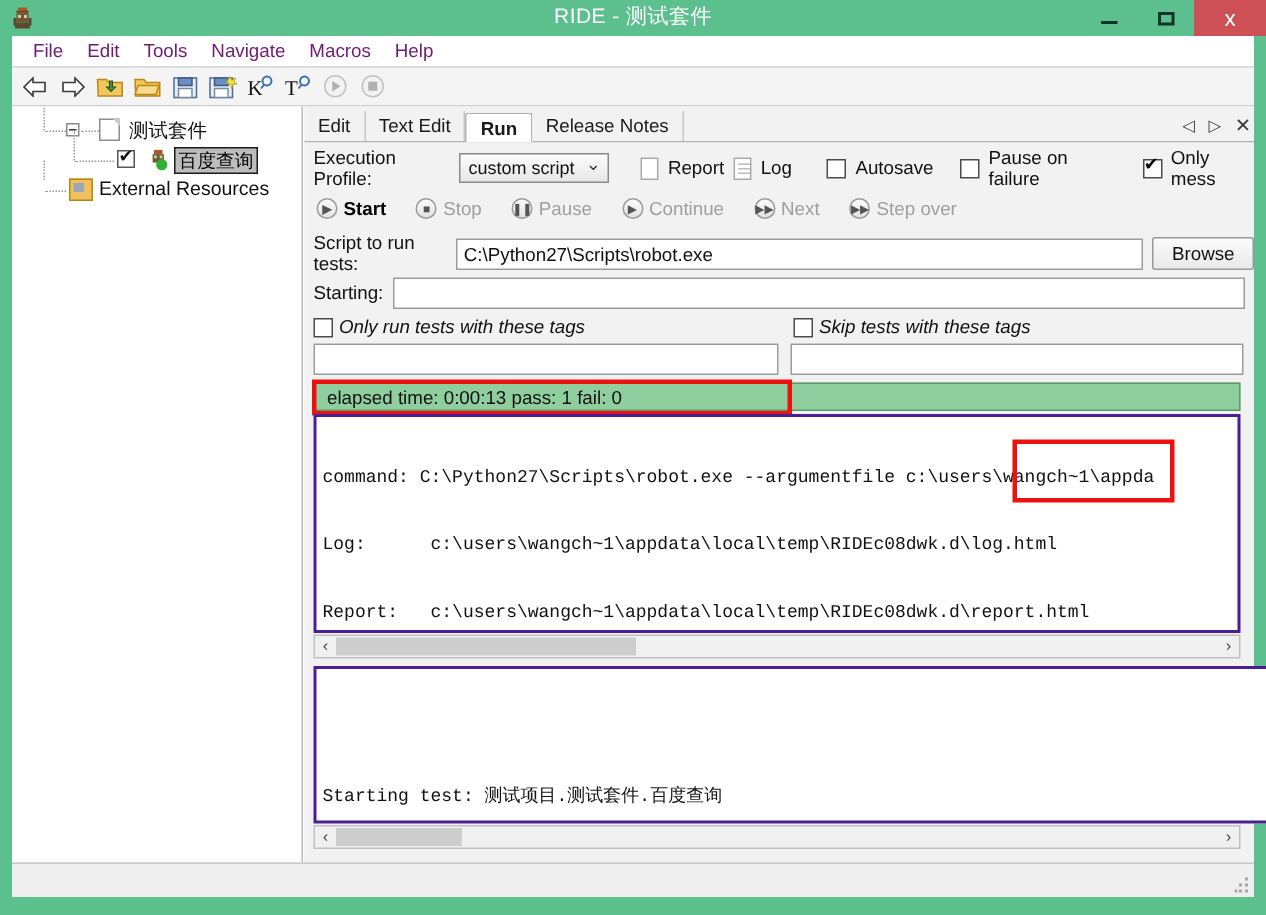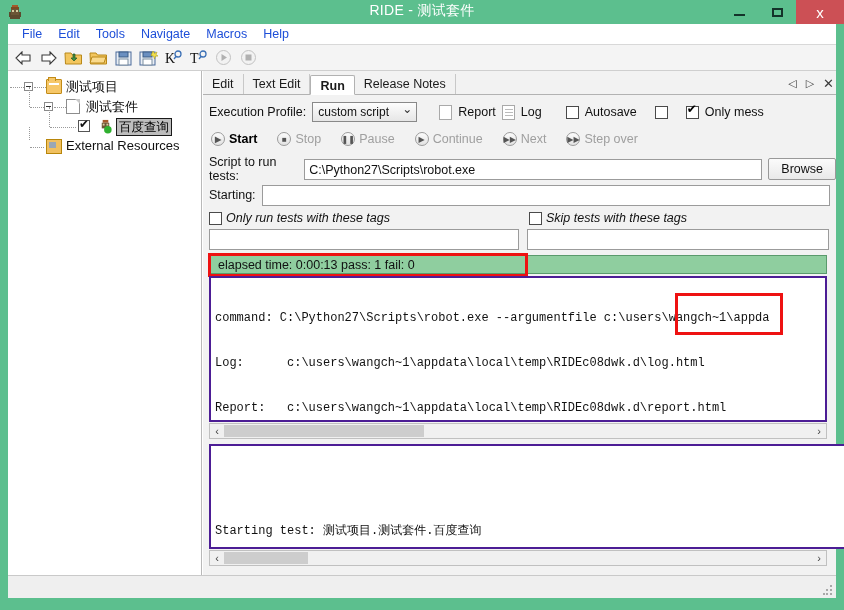--- a/index.html
+++ b/index.html
@@ -38,21 +38,21 @@
   .winbtn .maxglyph { display:block; width: 11px; height: 9px; border: 2px solid #14332a; }
   .winbtn.close { background: #cc5055; width: 48px; color: #fff; font-size: 15px; }
 
   
   .menubar {
     position: absolute; top: 24px; left: 8px; width: 828px; height: 21px;
     background: #ffffff; border-bottom: 1px solid #d8d8d8;
     display: flex; align-items: center; padding-left: 6px;
   }
   .menu-item {
-    font-size: 12.5px; color: #1d4ed8; padding: 2px 8px; line-height: 15px;
+    font-size: 12.5px; color: #701a75; padding: 2px 8px; line-height: 15px;
   }
 
   
   .toolbar {
     position: absolute; top: 45px; left: 8px; width: 828px; height: 26px;
     background: #f4f4f4; border-bottom: 1px solid #cfcfcf;
     display: flex; align-items: center; padding-left: 4px; gap: 2px;
   }
   .tb-btn {
     width: 23px; height: 22px; display: flex; align-items: center; justify-content: center;
@@ -315,27 +315,20 @@
         <circle cx="8.5" cy="8.5" r="7" fill="#f2f2f2" stroke="#c2c2c2"></circle>
         <rect x="5.5" y="5.5" width="6" height="6" fill="#b0b0b0"></rect>
       </svg>
     </div>
   </div>
 
   <div class="content">
 
     <div class="tree-pane">
 
-      <div class="tree-row" style="padding-left:0">
-        <span class="dots-h" style="left:2px; width:14px;"></span>
-        <span class="expander" style="left:16px;"></span>
-        <span class="dots-h" style="left:26px; width:12px;"></span>
-        <span class="ico folder-ico" style="left:38px;"></span>
-        <span class="lbl" style="left:58px;">测试项目</span>
-      </div>
 
       <div class="tree-row">
         <span class="dots-v" style="left:21px; top:-10px; height:20px;"></span>
         <span class="dots-h" style="left:22px; width:14px;"></span>
         <span class="expander" style="left:36px;"></span>
         <span class="dots-h" style="left:46px; width:12px;"></span>
         <span class="ico file-ico" style="left:58px; width:14px;"></span>
         <span class="lbl" style="left:78px;">测试套件</span>
       </div>
 
@@ -383,20 +376,21 @@
           <span style="width:10px"></span>
           <span class="mini-ico" style="position:relative;"></span>
           <span class="lbl-txt">Report</span>
           <span class="mini-ico lines" style="position:relative;"></span>
           <span class="lbl-txt">Log</span>
           <span style="width:12px"></span>
           <span class="cbox"></span>
           <span class="lbl-txt">Autosave</span>
           <span style="width:6px"></span>
           <span class="cbox"></span>
+          <span class="lbl-txt">Pause on failure</span>
           <span style="width:6px"></span>
           <span class="cbox checked"></span>
           <span class="lbl-txt">Only mess</span>
         </div>
 
         <div class="row" style="top:32px; height:24px; padding-left:8px; gap:20px;">
           <span class="runbtn enabled">
             <span class="circ">
                 <span class="gl">▶</span>
               </span>

